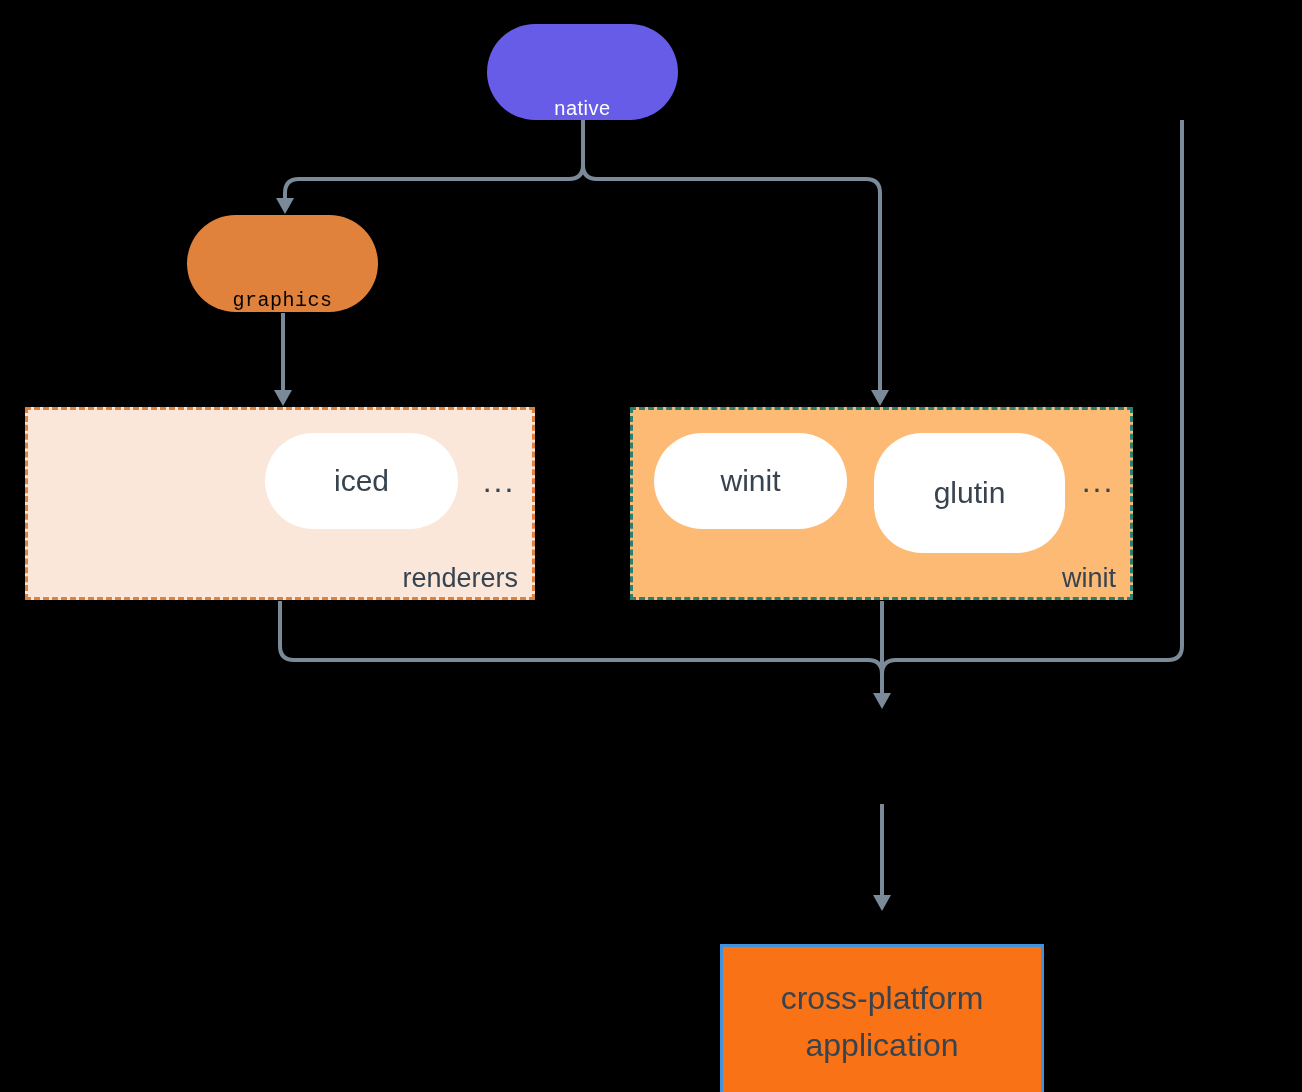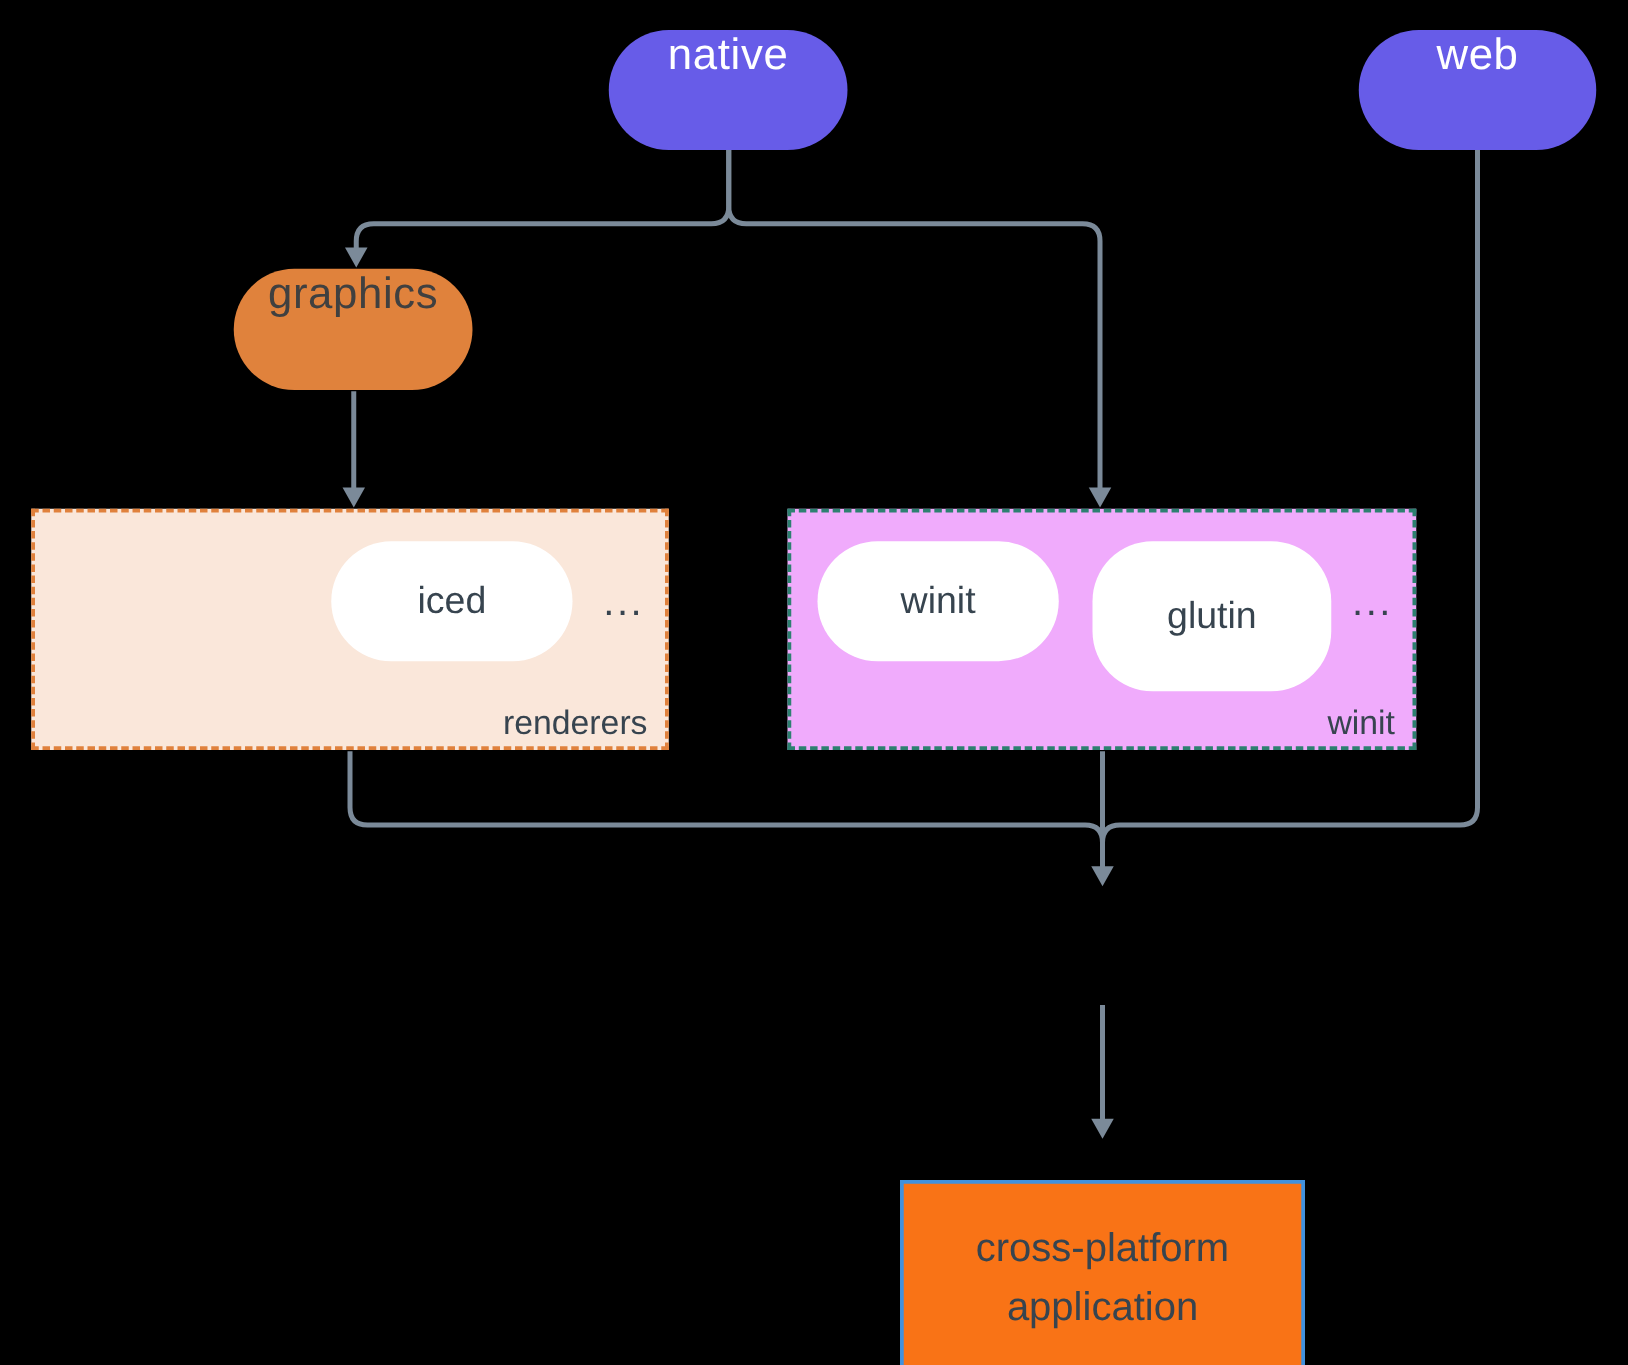--- a/index.html
+++ b/index.html
@@ -20,48 +20,48 @@
     left: 0; top: 0;
     width: 1302px;
     height: 1092px;
     z-index: 1;
     pointer-events: none;
   }
   .node {
     position: absolute;
     z-index: 2;
     display: flex;
-    align-items: flex-start;
+    align-items: flex-end;
     justify-content: center;
     border-radius: 49px;
-    font-size: 35px;
+    font-size: 20px;
     letter-spacing: 0.5px;
   }
   .node--purple { background: #675ce8; color: #ffffff; }
-  .node--orange { background: #e0823c; color: #404040; }
+  .node--orange { background: #e0823c; color: #000000; font-family: Liberation Mono, monospace; }
   .node--blue   { background: #2e87d8; color: #ffffff; }
 
   .node-native   { left: 487px; top: 24px;  width: 191px; height: 96px; }
   .node-web      { left: 1087px; top: 24px; width: 190px; height: 96px; }
   .node-graphics { left: 187px; top: 215px; width: 191px; height: 97px; }
   .node-iced     { left: 787px; top: 707px; width: 191px; height: 96px; }
 
   .group-box {
     position: absolute;
     z-index: 2;
     box-sizing: border-box;
   }
   .group-renderers {
     left: 25px; top: 407px; width: 510px; height: 193px;
     background: #fae7da;
     border: 3px dashed #e0813c;
   }
   .group-shells {
     left: 630px; top: 407px; width: 503px; height: 193px;
-    background: #f0abfc;
+    background: #fdba74;
     border: 3px dashed #2d8070;
   }
   .group-box .pill {
     position: absolute;
     border-radius: 48px;
     background: #ffffff;
     color: #37444f;
     display: flex;
     align-items: center;
     justify-content: center;
@@ -131,23 +131,20 @@
       <polygon points="274,390 292,390 283,406"></polygon>
       <polygon points="873,693 891,693 882,709"></polygon>
       <polygon points="873,895 891,895 882,911"></polygon>
     </g>
   </svg>
 
   <div class="node node--purple node-native">
     <span>native</span>
   </div>
 
-  <div class="node node--purple node-web">
-    <span>web</span>
-  </div>
 
   <div class="node node--orange node-graphics">
     <span>graphics</span>
   </div>
 
   <div class="group-box group-renderers">
     <div class="pill pill-2">
       <span>iced</span>
     </div>
     <div class="group-ellipsis">...</div>

